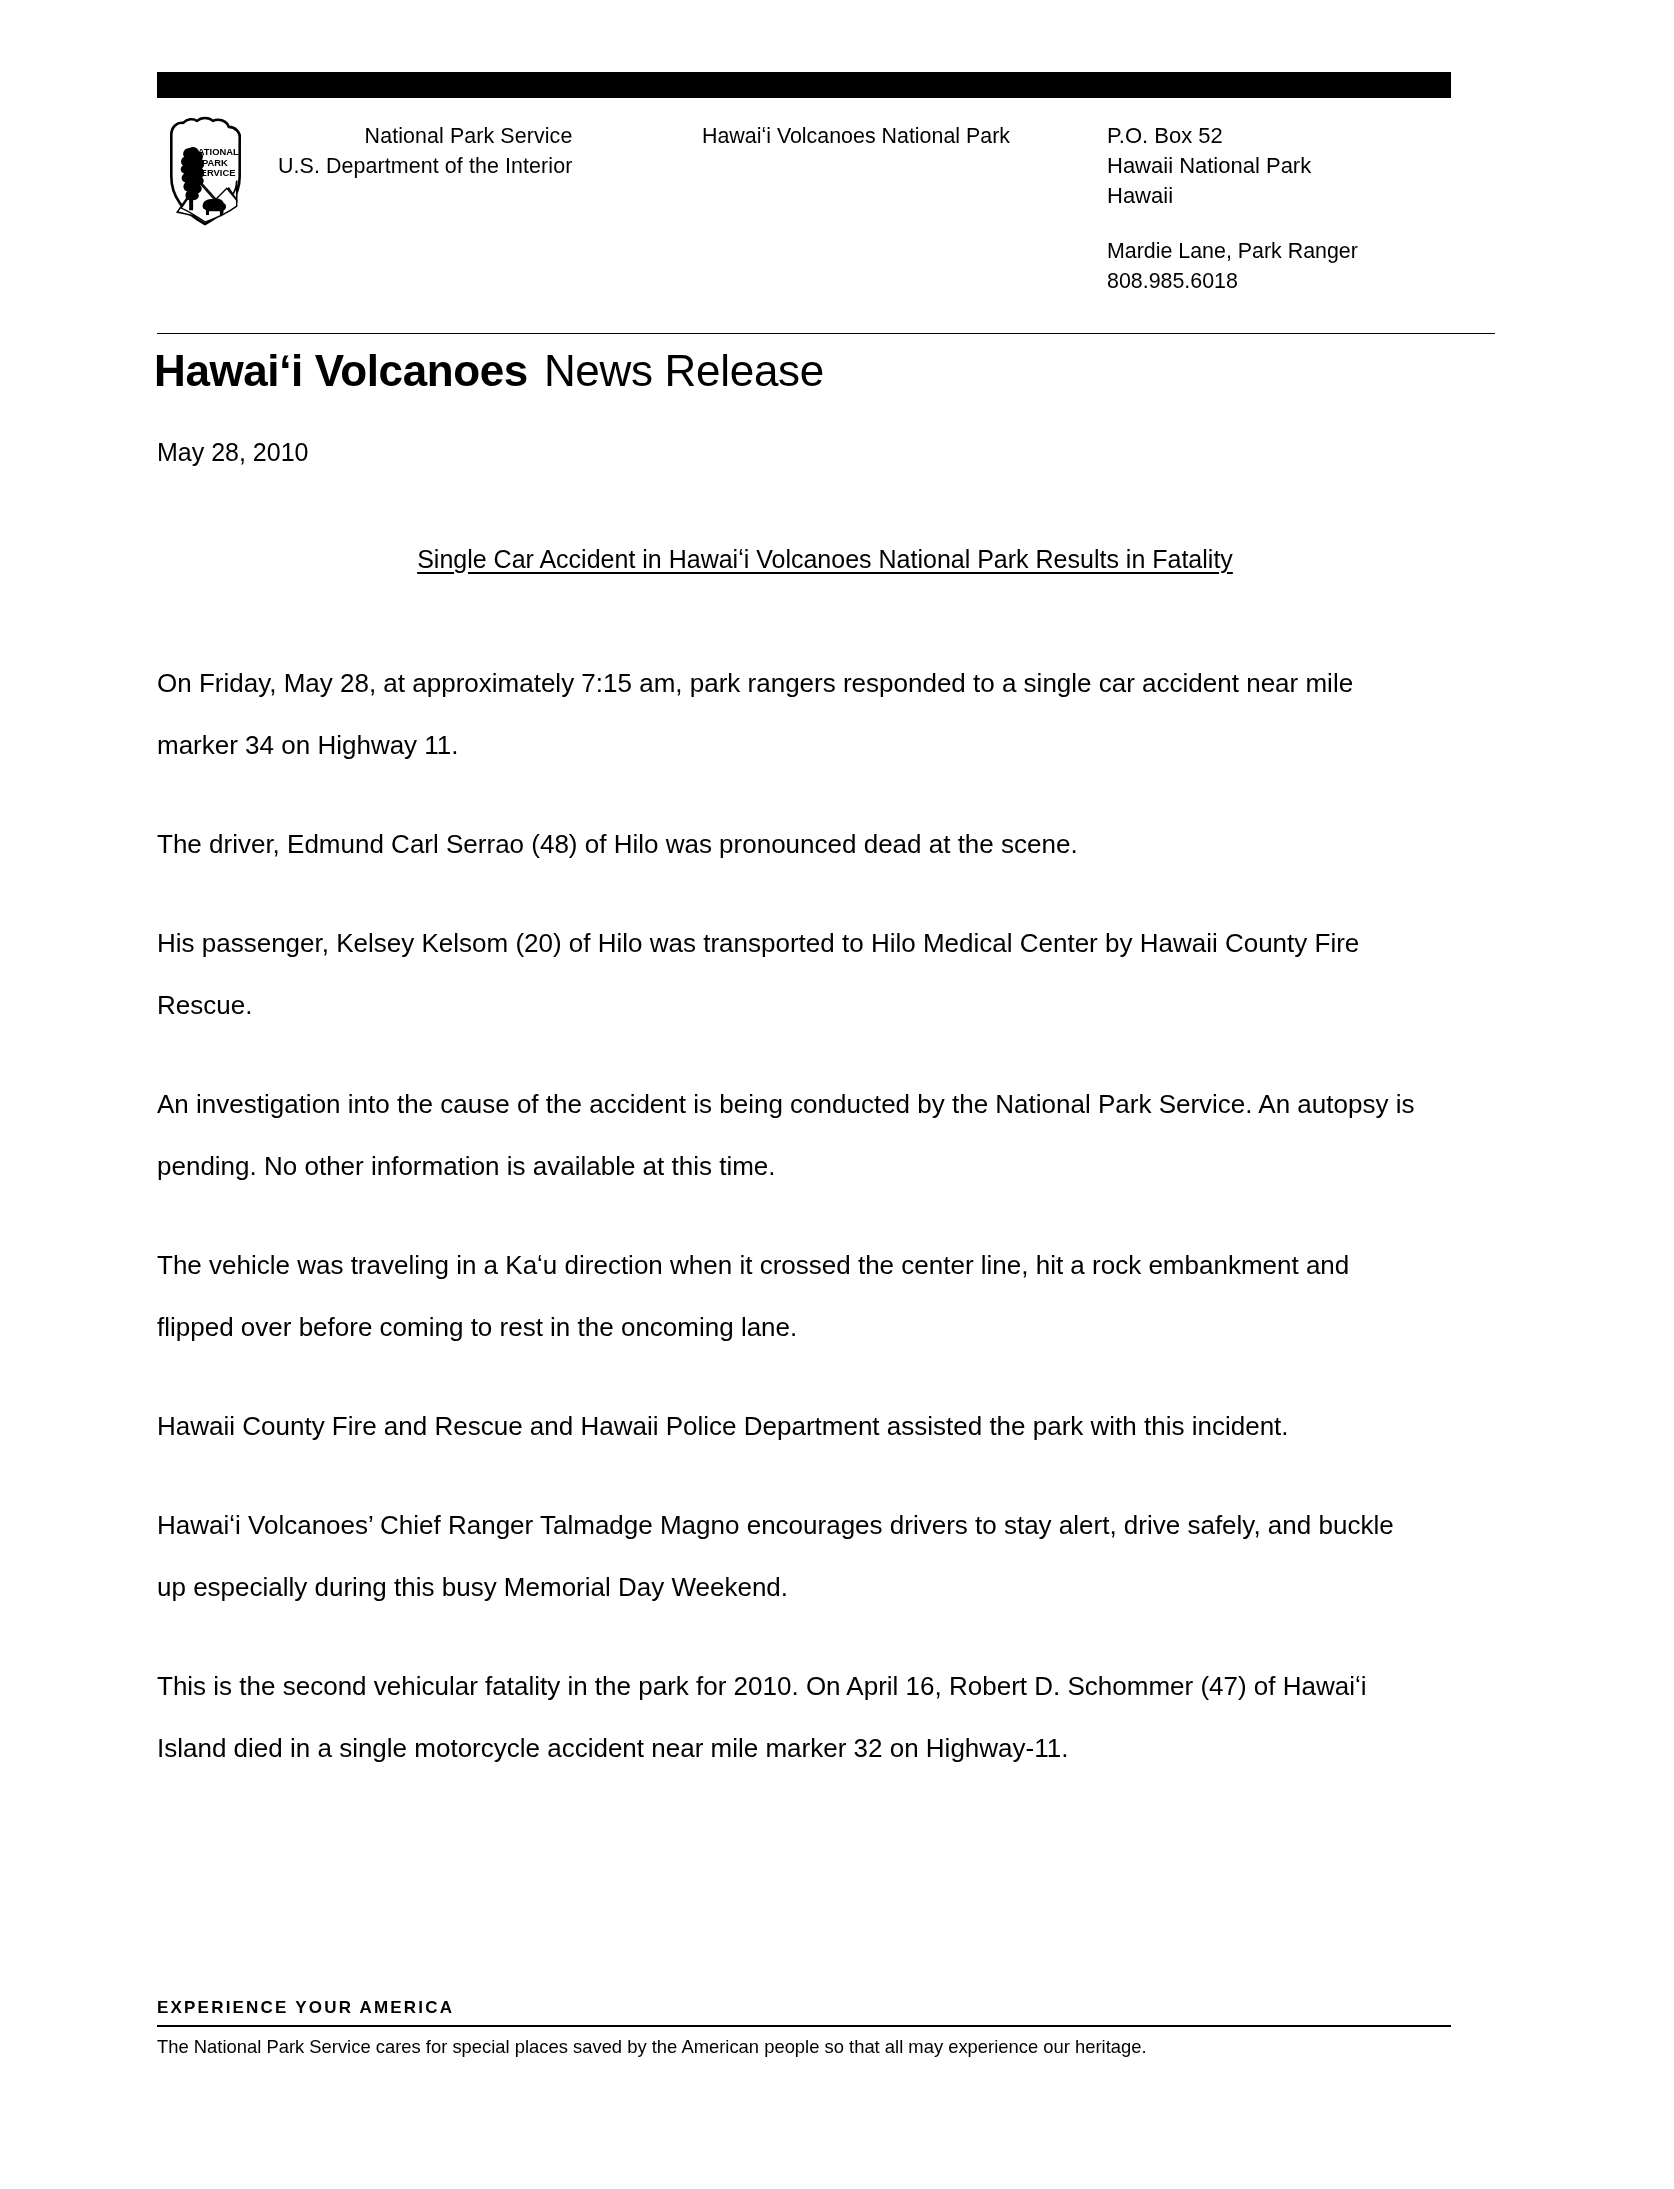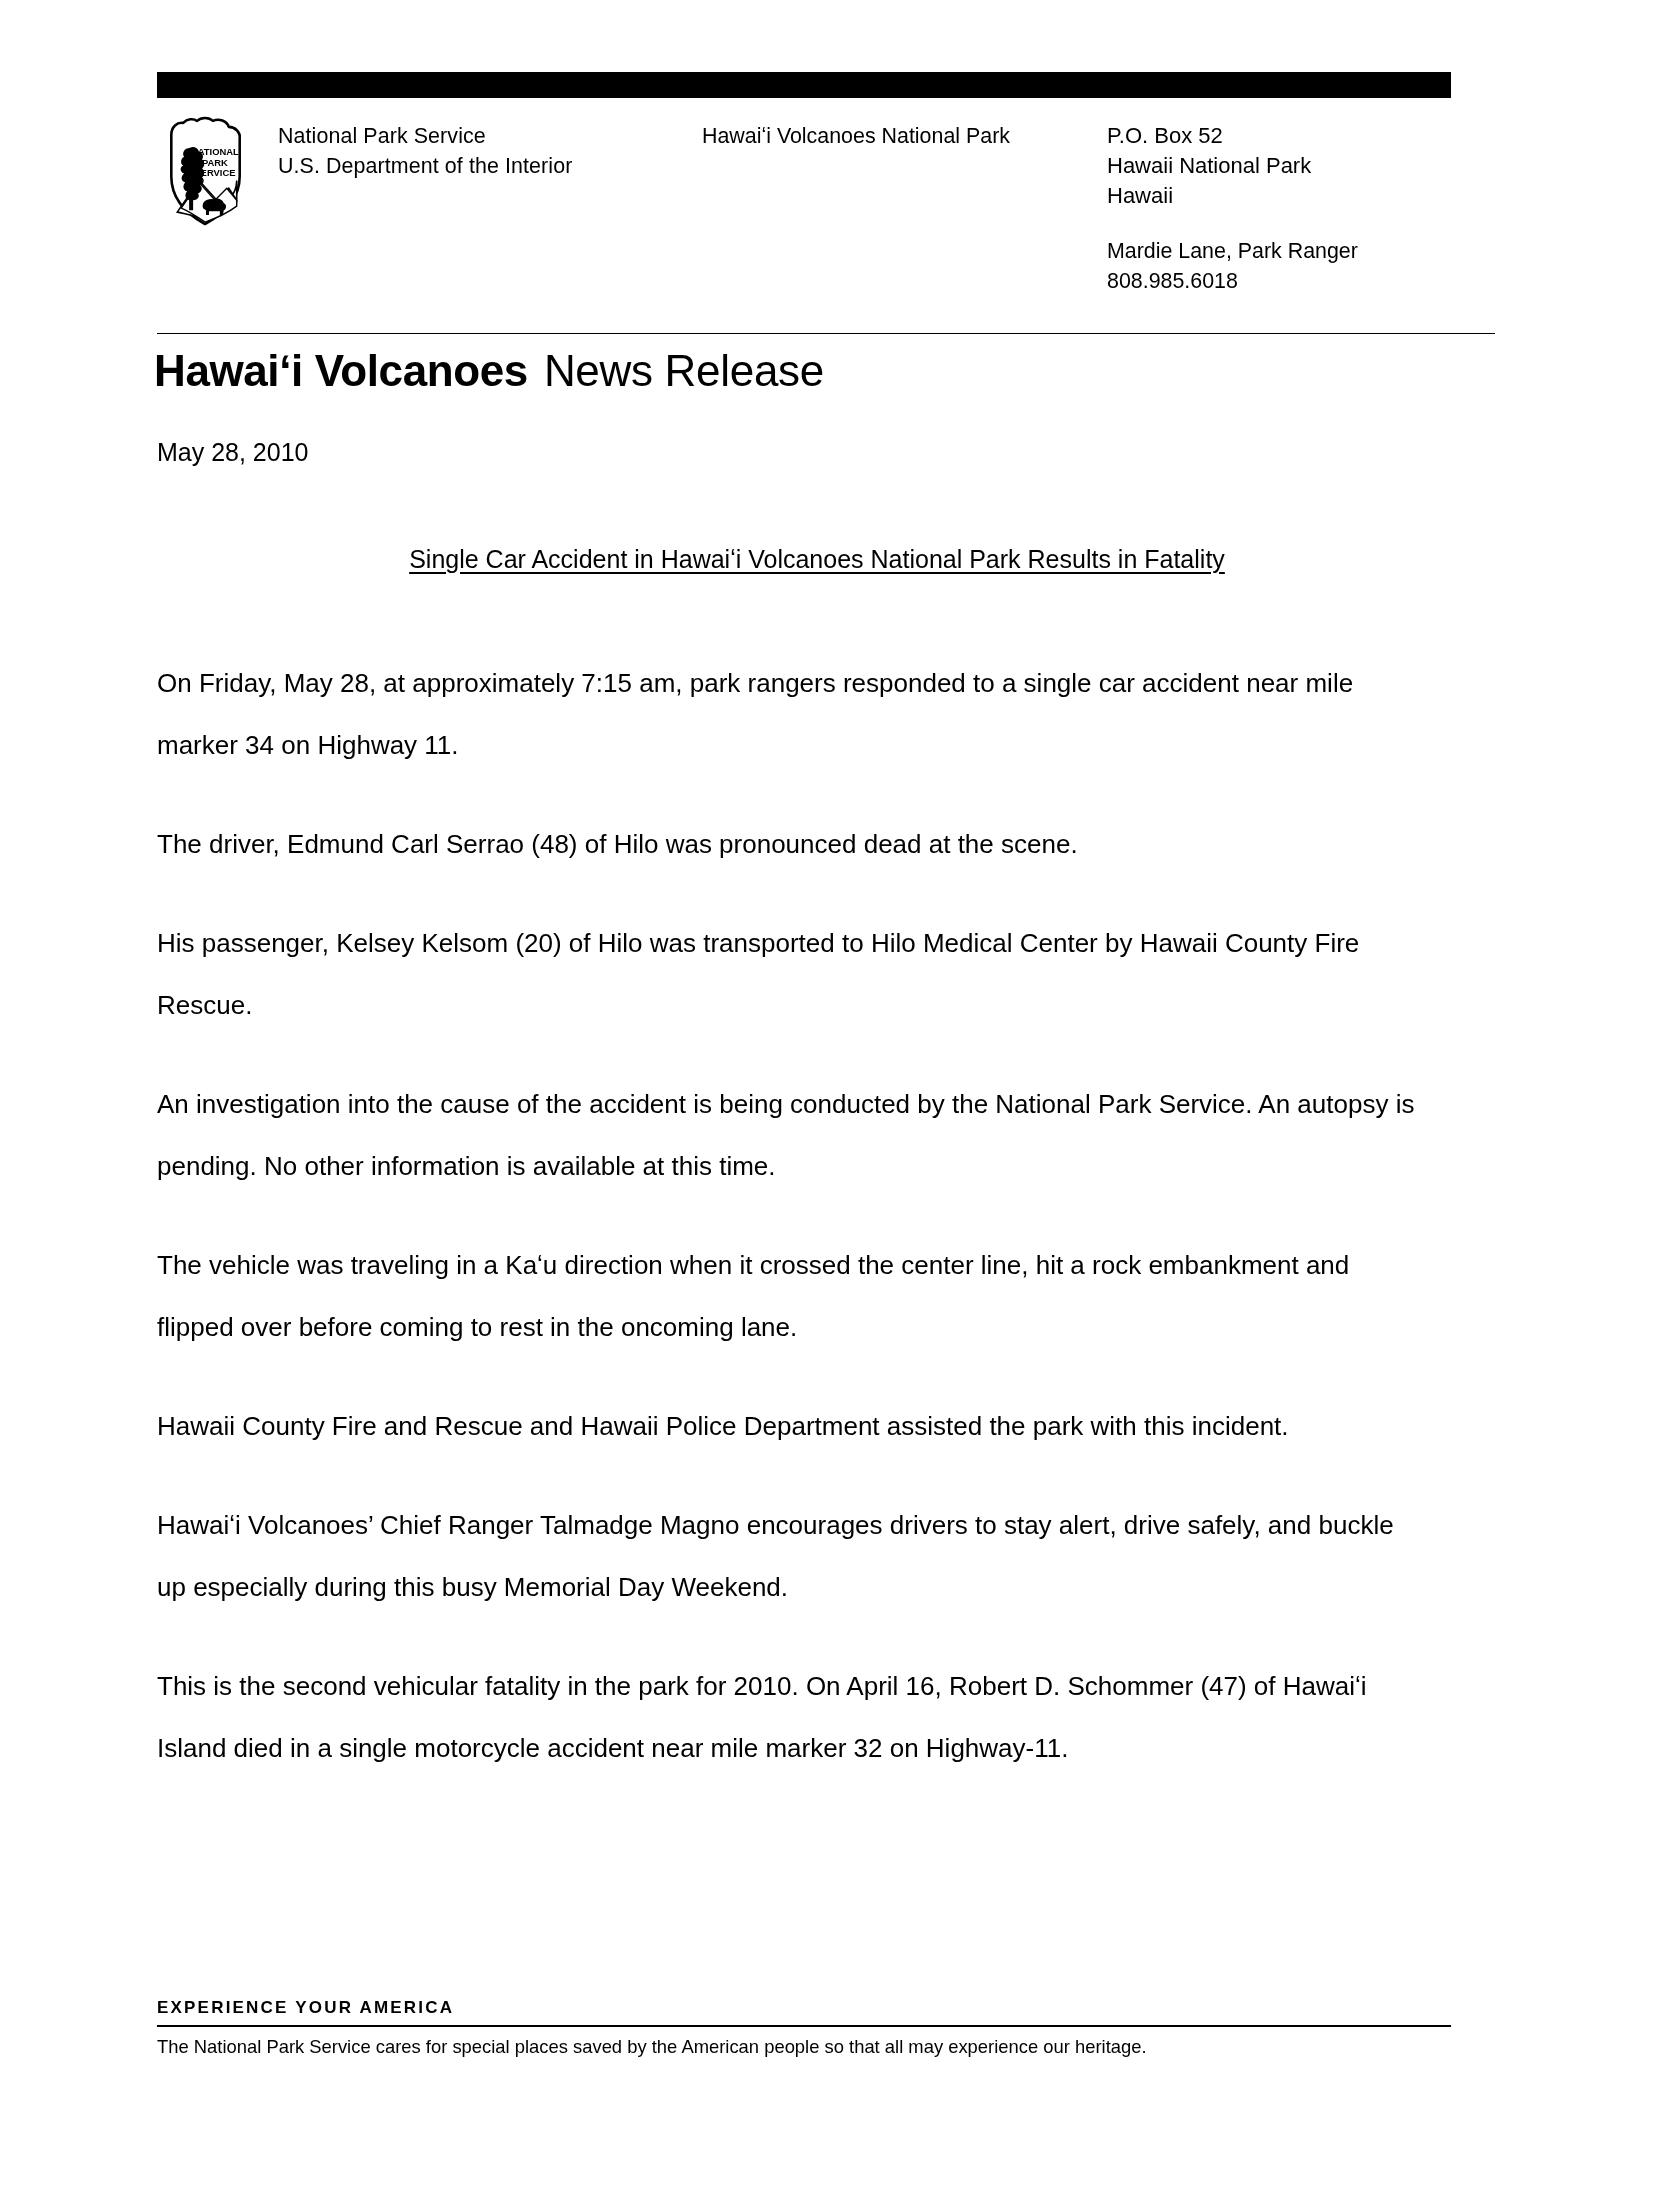--- a/index.html
+++ b/index.html
@@ -47,20 +47,21 @@
   }
   .nps-logo svg { display: block; width: 92px; height: 111px; }
 
   .agency-block {
     position: absolute;
     left: 121px;
     top: 12px;
     font-size: 21.4px;
     line-height: 30px;
     letter-spacing: 0.1px;
+    text-align: right;
   }
   .park-block {
     position: absolute;
     left: 545px;
     top: 12px;
     font-size: 21.4px;
     line-height: 30px;
   }
   .address-block {
     position: absolute;
@@ -110,21 +111,21 @@
   .doc-date {
     position: absolute;
     left: 157px;
     top: 438px;
     font-size: 25px;
   }
 
   
   .headline {
     position: absolute;
-    left: 148px;
+    left: 156px;
     top: 545px;
     width: 1338px;
     text-align: center;
     font-size: 25px;
     text-decoration: underline;
     text-underline-offset: 4px;
   }
 
   
   .body-copy {

